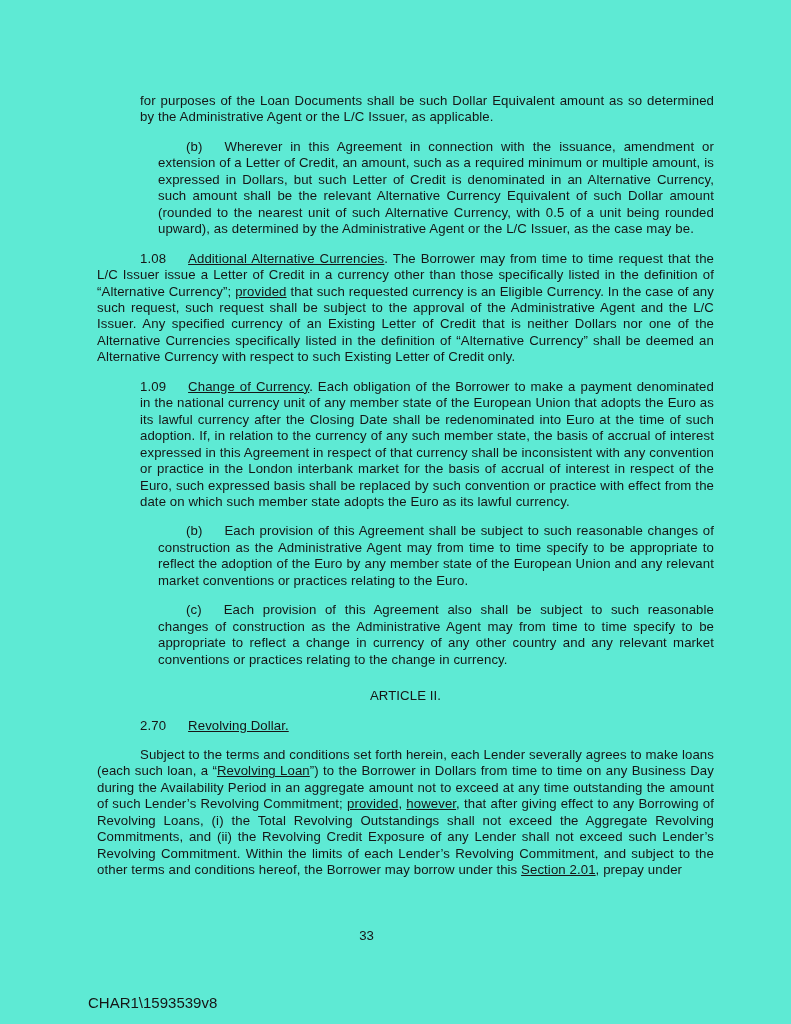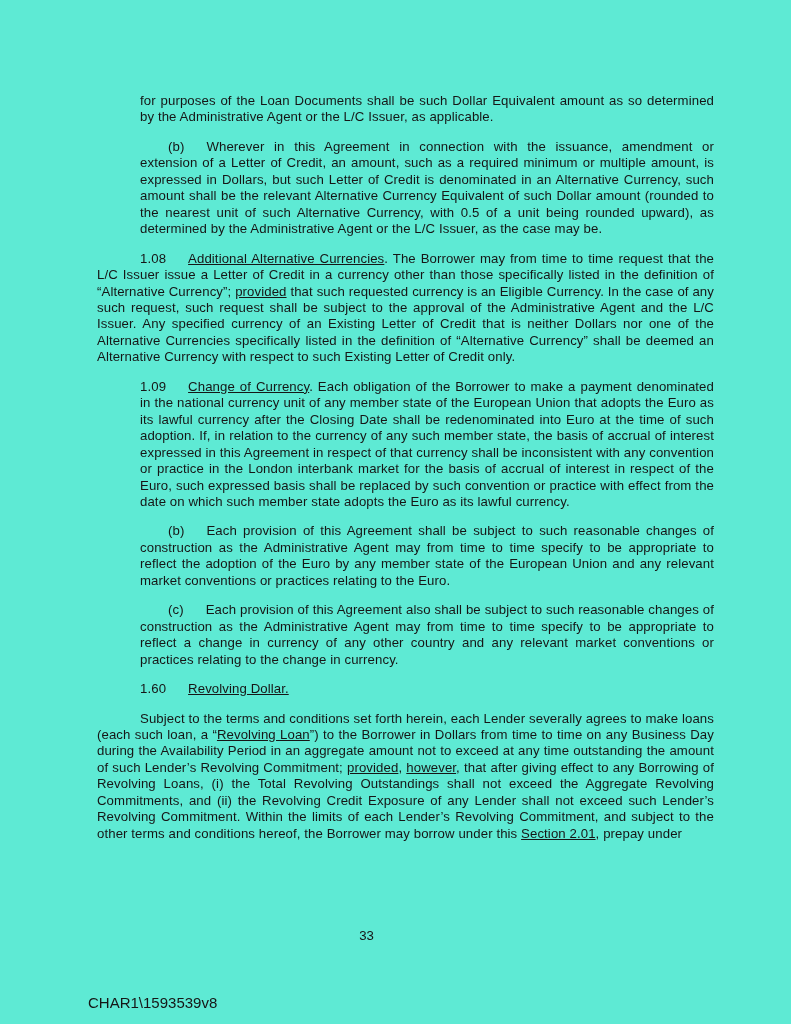--- a/index.html
+++ b/index.html
@@ -25,21 +25,21 @@
   .para {
     font-size: 13.2px;
     line-height: 16.45px;
     text-align: justify;
     margin: 0 0 13px 0;
     letter-spacing: 0.1px;
   }
   
   .body-indent { margin-left: 43px; }
   
-  .body-indent-fli { margin-left: 43px; text-indent: 28px; }
+  .body-indent-fli { margin-left: 61px; text-indent: 28px; }
   
   .body-full-fli { text-indent: 43px; }
   .heading-center {
     text-align: center;
     text-indent: 0;
     margin: 20px 0 13px 0;
   }
   .u { text-decoration: underline; }
   .tab { display: inline-block; width: 22px; }
   .footer-page-number {
@@ -63,18 +63,19 @@
 <body>
 
 <div class="page">
   <div class="content">
       <p class="para body-indent"><span>for purposes of the Loan Documents shall be such Dollar Equivalent amount as so determined by the Administrative Agent or the L/C Issuer, as applicable.</span></p>
       <p class="para body-indent-fli"><span>(b)</span><span class="tab"></span><span>Wherever in this Agreement in connection with the issuance, amendment or extension of a Letter of Credit, an amount, such as a required minimum or multiple amount, is expressed in Dollars, but such Letter of Credit is denominated in an Alternative Currency, such amount shall be the relevant Alternative Currency Equivalent of such Dollar amount (rounded to the nearest unit of such Alternative Currency, with 0.5 of a unit being rounded upward), as determined by the Administrative Agent or the L/C Issuer, as the case may be.</span></p>
       <p class="para body-full-fli"><span>1.08</span><span class="tab"></span><span class="u">Additional Alternative Currencies</span><span>. The Borrower may from time to time request that the L/C Issuer issue a Letter of Credit in a currency other than those specifically listed in the definition of “Alternative Currency”; </span><span class="u">provided</span><span> that such requested currency is an Eligible Currency.  In the case of any such request, such request shall be subject to the approval of the Administrative Agent and the L/C Issuer.  Any specified currency of an Existing Letter of Credit that is neither Dollars nor one of the Alternative Currencies specifically listed in the definition of “Alternative Currency” shall be deemed an Alternative Currency with respect to such Existing Letter of Credit only.</span></p>
       <p class="para body-indent"><span>1.09</span><span class="tab"></span><span class="u">Change of Currency</span><span>. Each obligation of the Borrower to make a payment denominated in the national currency unit of any member state of the European Union that adopts the Euro as its lawful currency after the Closing Date shall be redenominated into Euro at the time of such adoption.  If, in relation to the currency of any such member state, the basis of accrual of interest expressed in this Agreement in respect of that currency shall be inconsistent with any convention or practice in the London interbank market for the basis of accrual of interest in respect of the Euro, such expressed basis shall be replaced by such convention or practice with effect from the date on which such member state adopts the Euro as its lawful currency.</span></p>
       <p class="para body-indent-fli"><span>(b)</span><span class="tab"></span><span>Each provision of this Agreement shall be subject to such reasonable changes of construction as the Administrative Agent may from time to time specify to be appropriate to reflect the adoption of the Euro by any member state of the European Union and any relevant market conventions or practices relating to the Euro.</span></p>
       <p class="para body-indent-fli"><span>(c)</span><span class="tab"></span><span>Each provision of this Agreement also shall be subject to such reasonable changes of construction as the Administrative Agent may from time to time specify to be appropriate to reflect a change in currency of any other country and any relevant market conventions or practices relating to the change in currency.</span></p>
-      <p class="para body-full-fli"><span>1.60</span><span class="tab"></span><span class="u">Revolving Dollar.</span></p>
+      <p class="para heading-center"><span>ARTICLE II.</span></p>
+      <p class="para body-full-fli"><span>2.70</span><span class="tab"></span><span class="u">Revolving Dollar.</span></p>
       <p class="para body-full-fli"><span>Subject to the terms and conditions set forth herein, each Lender severally agrees to make loans (each such loan, a “</span><span class="u">Revolving Loan</span><span>”) to the Borrower in Dollars from time to time on any Business Day during the Availability Period in an aggregate amount not to exceed at any time outstanding the amount of such Lender’s Revolving Commitment; </span><span class="u">provided</span><span>, </span><span class="u">however</span><span>, that after giving effect to any Borrowing of Revolving Loans, (i) the Total Revolving Outstandings shall not exceed the Aggregate Revolving Commitments, and (ii) the Revolving Credit Exposure of any Lender shall not exceed such Lender’s Revolving Commitment.  Within the limits of each Lender’s Revolving Commitment, and subject to the other terms and conditions hereof, the Borrower may borrow under this </span><span class="u">Section 2.01</span><span>, prepay under</span></p>
     </div>
   <div class="footer-page-number">33</div>
   <div class="footer-doc-id">CHAR1\1593539v8</div>
 </div>
 
 </body></html>

